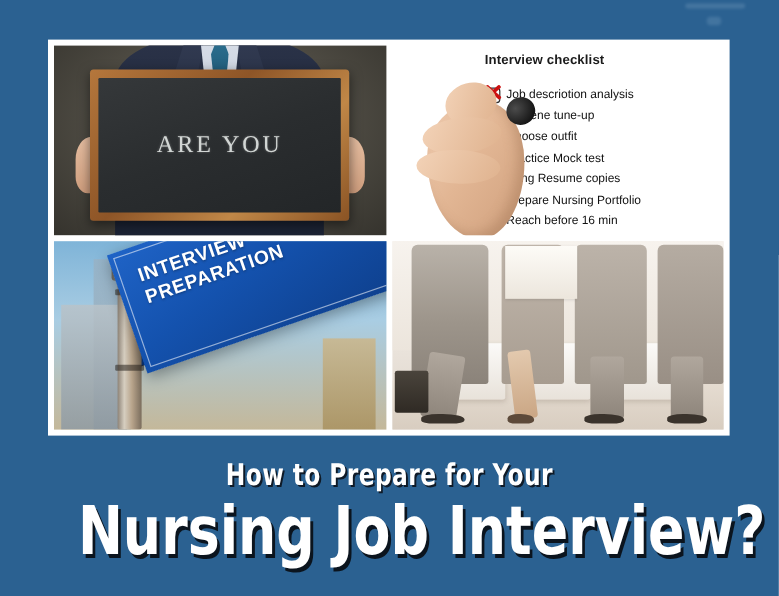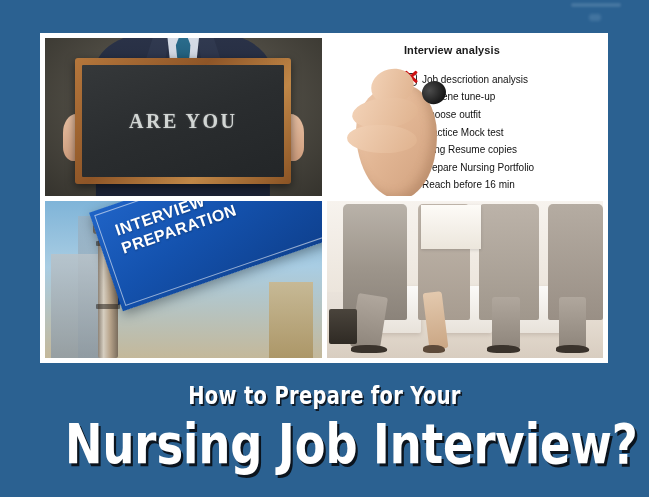--- a/index.html
+++ b/index.html
@@ -59,21 +59,20 @@
   }
   .panel {
     position: relative;
     overflow: hidden;
   }
 
   
   #panel-chalkboard {
     background:
       radial-gradient(ellipse at 50% 40%, #6d6a5f 0%, #4d4a42 55%, #35332d 100%);
-    font-weight: bold;
   }
   .man-torso {
     position: absolute;
     left: 50%;
     top: -6%;
     transform: translateX(-50%);
     width: 63%;
     height: 112%;
     background: linear-gradient(180deg, #2b3349 0%, #222a3d 40%, #1b2233 100%);
     border-radius: 44% 44% 0 0 / 22% 22% 0 0;
@@ -469,21 +468,21 @@
     <div class="hand-board left"></div>
     <div class="hand-board right"></div>
     <div class="board-frame">
       <div class="board-face">
         <div class="chalk-line">ARE YOU</div>
       </div>
     </div>
   </div>
 
   <div class="panel" id="panel-checklist">
-    <div class="checklist-title">Interview analysis</div>
+    <div class="checklist-title">Interview checklist</div>
 
     <div class="checklist-rows">
       <div class="check-row marked">
         <div class="check-box">
           <div class="x-mark">
             <span></span>
               <span></span>
           </div>
         </div>
         <div class="check-label">Job descriotion analysis</div>

